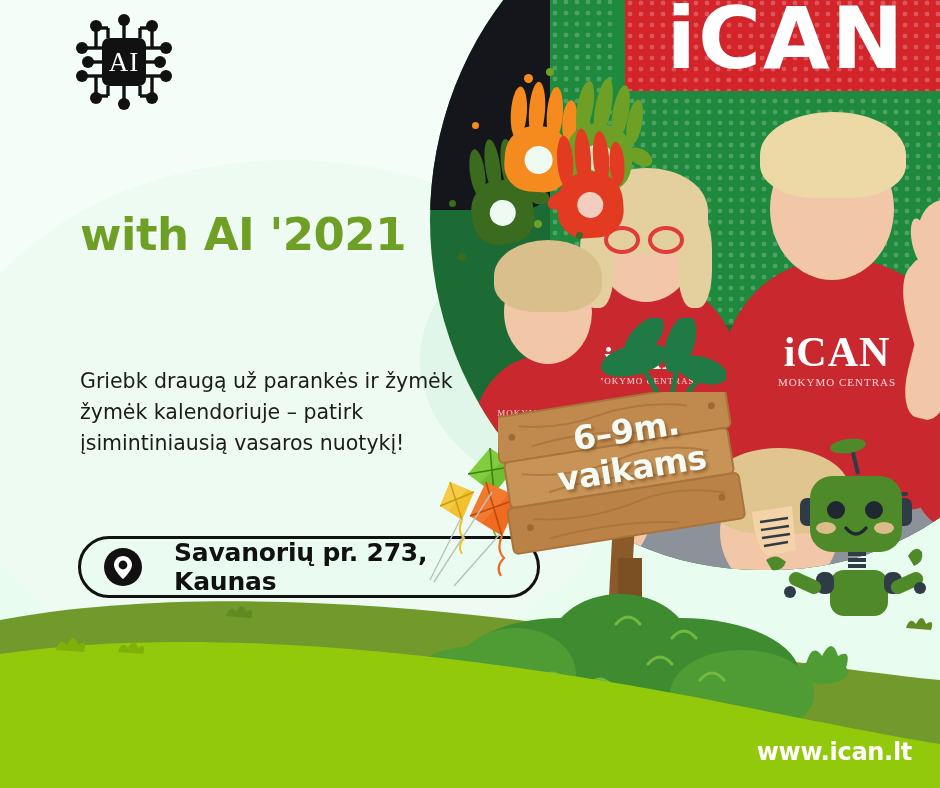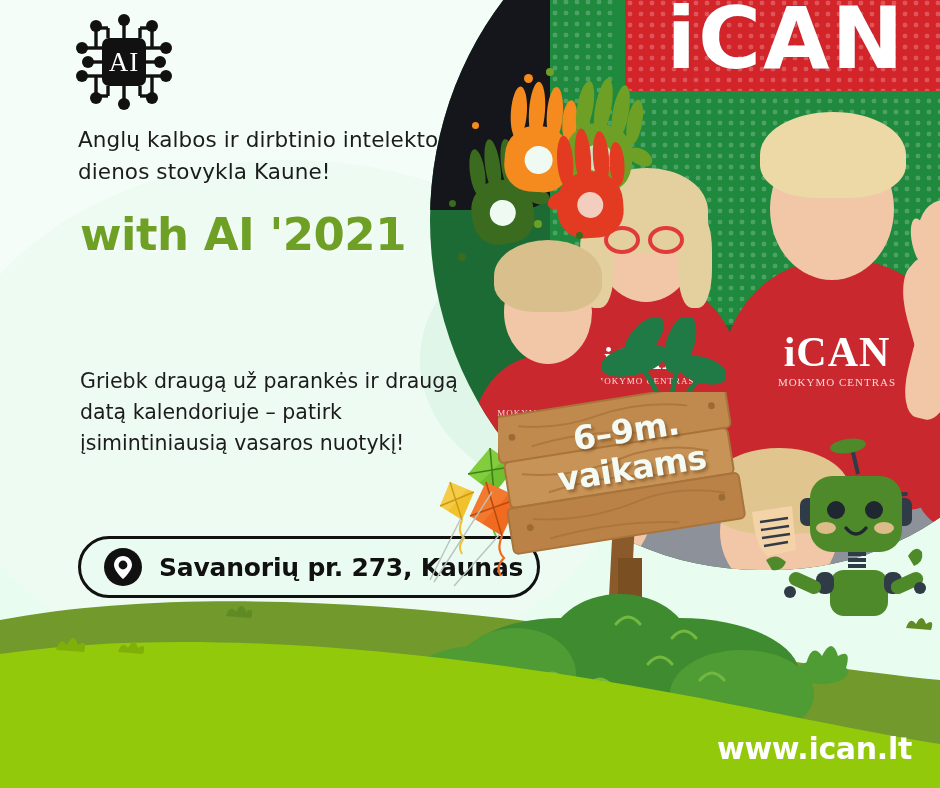--- a/index.html
+++ b/index.html
@@ -211,20 +211,21 @@
     padding-left: 22px;
     gap: 16px;
   }
   .pin-icon { width: 40px; height: 40px; flex: 0 0 auto; }
   .addr-text {
     font-family: "DejaVu Sans", sans-serif;
     font-weight: 700;
     font-size: 25px;
     color: #111;
     letter-spacing: -.2px;
+    margin-left: 15px;
   }
 
   
   .kites { position: absolute; left: 428px; top: 440px; width: 150px; height: 150px; }
 
   
   .sign {
     position: absolute;
     left: 498px; top: 392px;
     width: 256px; height: 250px;
@@ -252,21 +253,21 @@
 
   
   .land { position: absolute; left: 0; bottom: 0; width: 940px; height: 230px; }
 
   .footer-url {
     position: absolute;
     right: 28px; bottom: 22px;
     color: #fff;
     font-family: "DejaVu Sans", sans-serif;
     font-weight: 700;
-    font-size: 30px;
+    font-size: 24px;
     letter-spacing: -.3px;
   }
 </style>
 </head>
 <body>
 
 <div id="poster">
 
   <div class="blob-a"></div>
   <div class="blob-b"></div>
@@ -418,27 +419,26 @@
           <circle cx="8" cy="62" r="6"></circle>
         <circle cx="92" cy="34" r="6"></circle>
           <circle cx="86" cy="48" r="6"></circle>
           <circle cx="92" cy="62" r="6"></circle>
       </g>
       <rect x="28" y="24" width="44" height="48" rx="7" fill="#111"></rect>
       <text x="50" y="57" text-anchor="middle" fill="#fff" font-family="Liberation Serif, serif" font-size="27" letter-spacing="1">AI</text>
     </svg>
   </div>
 
-  <div class="subhead">Anglų kalbos ir dirbtinio intelekto dienos stovykla Kaune!</div>
 
   <div class="headline">
     <span class="l2">with AI  '2021</span>
   </div>
 
-  <div class="body-copy">Griebk draugą už parankės ir draugą datą kalendoriuje – patirk įsimintiniausią vasaros nuotykį!</div>
+  <div class="body-copy">Griebk draugą už parankės ir žymėk žymėk kalendoriuje – patirk įsimintiniausią vasaros nuotykį!</div>
 
   <div class="addr-pill">
     <span class="pin-icon">
       <svg viewBox="0 0 40 40" width="40" height="40">
         <circle cx="20" cy="20" r="19" fill="#111"></circle>
         <path d="M20 9 C14.8 9 11 13 11 18 C11 24 20 32 20 32 C20 32 29 24 29 18 C29 13 25.2 9 20 9 Z" fill="#fff"></path>
         <circle cx="20" cy="18" r="4.4" fill="#111"></circle>
       </svg>
     </span>
     <span class="addr-text">Savanorių pr. 273, Kaunas</span>

